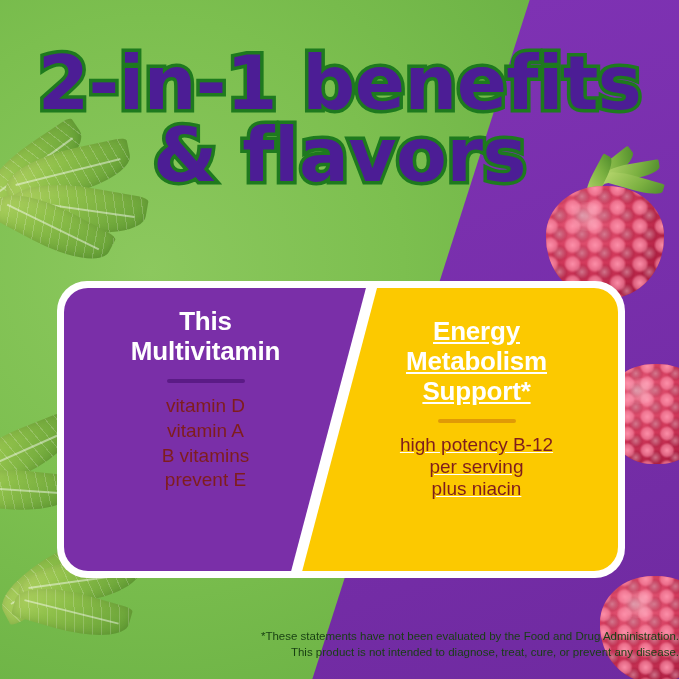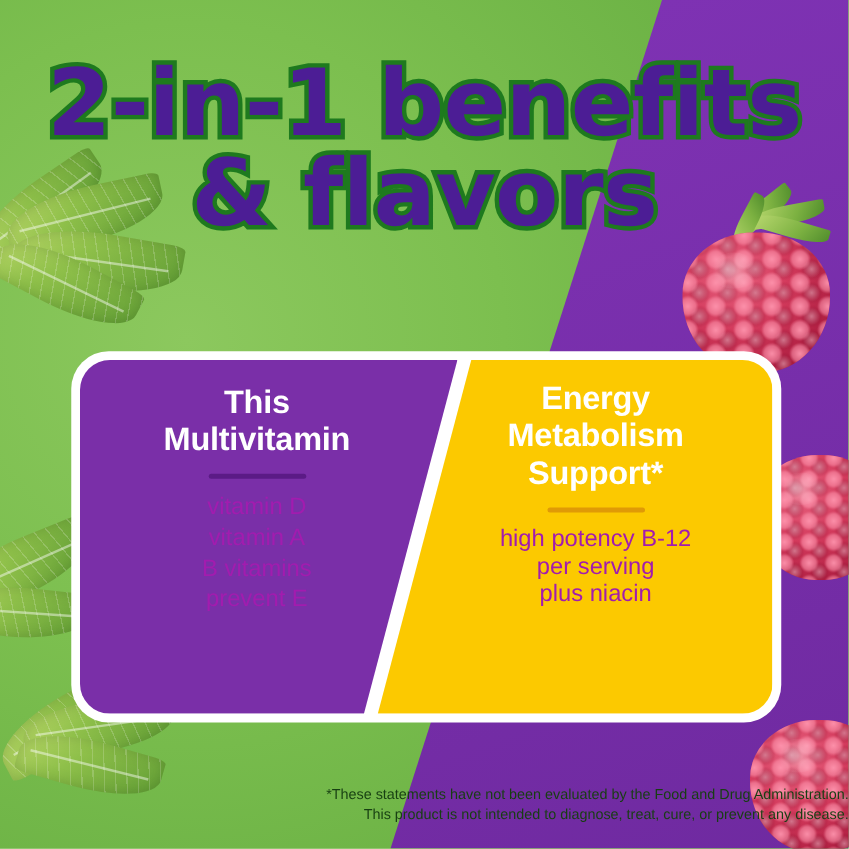--- a/index.html
+++ b/index.html
@@ -152,42 +152,42 @@
     height: 100%;
     box-sizing: border-box;
     display: flex;
     flex-direction: column;
     align-items: center;
     text-align: center;
     color: #ffffff;
     font-family: "Liberation Sans", sans-serif;
   }
   .col-left  { left: 7px;   width: 283px; padding-top: 25px; }
-  .col-right { right: 7px;  width: 283px; padding-top: 22px; }
+  .col-right { right: 7px;  width: 283px; padding-top: 35px; text-decoration: underline; }
 
   .panel-title {
     font-weight: 700;
     font-size: 26px;
     line-height: 1.16;
     letter-spacing: -0.2px;
   }
   .divider {
     width: 78px;
     height: 4px;
     border-radius: 2px;
     margin: 13px 0 11px 0;
   }
   .divider-purple { background: #5b1b86; }
   .divider-amber  { background: #e09a06; }
 
   .panel-list {
     font-size: 19px;
     line-height: 1.30;
     font-weight: 400;
-    color: #a21caf;
+    color: #7f1d1d;
   }
   .panel-list .row { display: block; }
   .list-tight .row { line-height: 1.14; }
 
   
   .disclaimer {
     position: absolute;
     left: 0;
     top: 628px;
     width: 100%;

